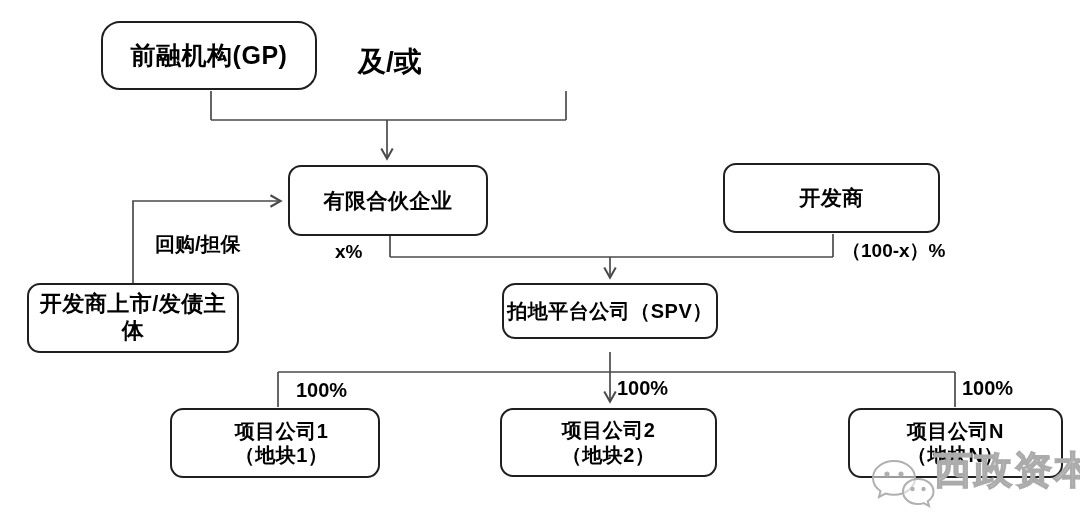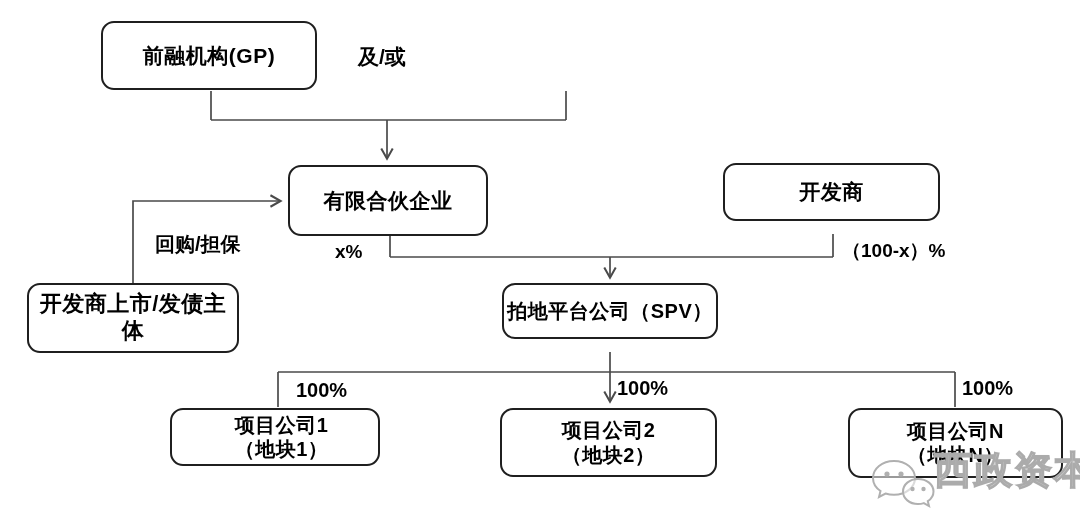--- a/index.html
+++ b/index.html
@@ -31,36 +31,36 @@
     flex-direction: column;
     align-items: center;
     justify-content: center;
     text-align: center;
     font-weight: 700;
     color: #000000;
     line-height: 1.22;
     letter-spacing: 0.5px;
   }
   .node span { display: block; }
-  #node-gp          { left: 101px; top:  21px; width: 216px; height: 69px; font-size: 21px; }
+  #node-gp          { left: 101px; top:  21px; width: 216px; height: 69px; font-size: 25px; border-radius: 19px; }
   #node-lp          { left: 457px; top:  22px; width: 219px; height: 68px; font-size: 19px; }
   #node-partnership { left: 288px; top: 165px; width: 200px; height: 71px; font-size: 21px; }
-  #node-developer   { left: 723px; top: 163px; width: 217px; height: 58px; font-size: 21px; }
+  #node-developer   { left: 723px; top: 163px; width: 217px; height: 70px; font-size: 21px; }
   #node-issuer      { left:  27px; top: 283px; width: 212px; height: 70px; font-size: 22px; }
   #node-spv         { left: 502px; top: 283px; width: 216px; height: 56px; font-size: 20px; }
-  #node-p1          { left: 170px; top: 408px; width: 210px; height: 58px; font-size: 20px; padding-left: 13px; }
+  #node-p1          { left: 170px; top: 408px; width: 210px; height: 70px; font-size: 20px; padding-left: 13px; }
   #node-p2          { left: 500px; top: 408px; width: 217px; height: 69px; font-size: 20px; }
   #node-pn          { left: 848px; top: 408px; width: 215px; height: 70px; font-size: 20px; }
   .elabel {
     position: absolute;
     font-weight: 700;
     color: #000000;
     white-space: nowrap;
   }
-  #label-and-or   { left: 358px; top:  43px; font-size: 21px; }
+  #label-and-or   { left: 358px; top:  43px; font-size: 28px; }
   #label-buyback  { left: 155px; top: 231px; font-size: 20px; }
   #label-x-pct    { left: 335px; top: 241px; font-size: 19px; }
   #label-rest-pct { left: 842px; top: 238px; font-size: 19px; }
   #label-pct-1    { left: 296px; top: 379px; font-size: 20px; }
   #label-pct-2    { left: 617px; top: 377px; font-size: 20px; }
   #label-pct-3    { left: 962px; top: 377px; font-size: 20px; }
   .watermark {
     position: absolute;
     left: 866px;
     top: 443px;

